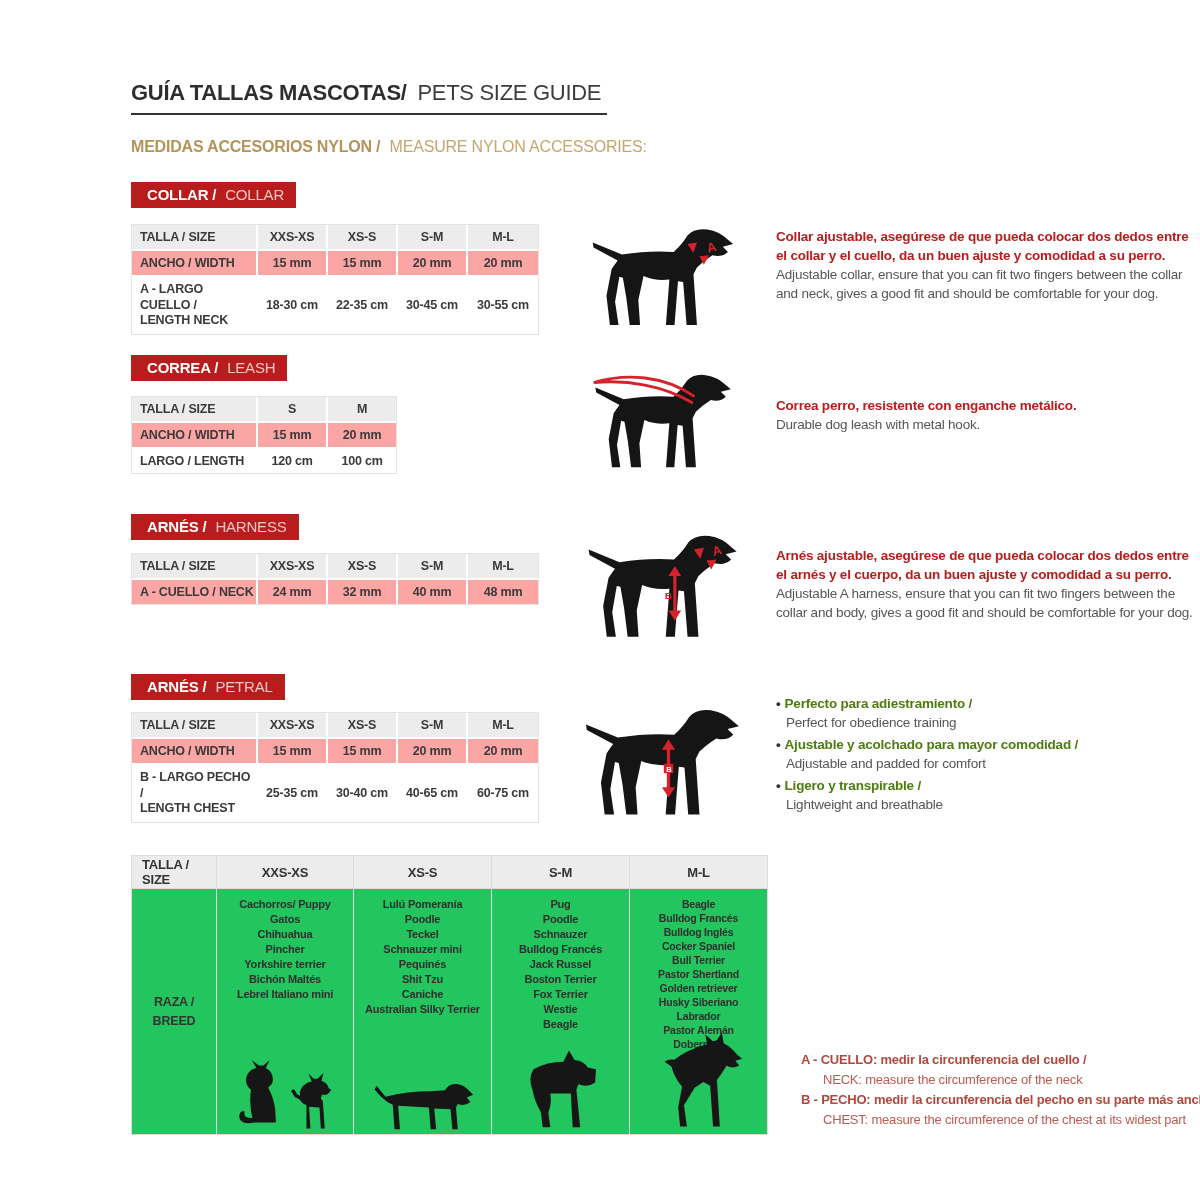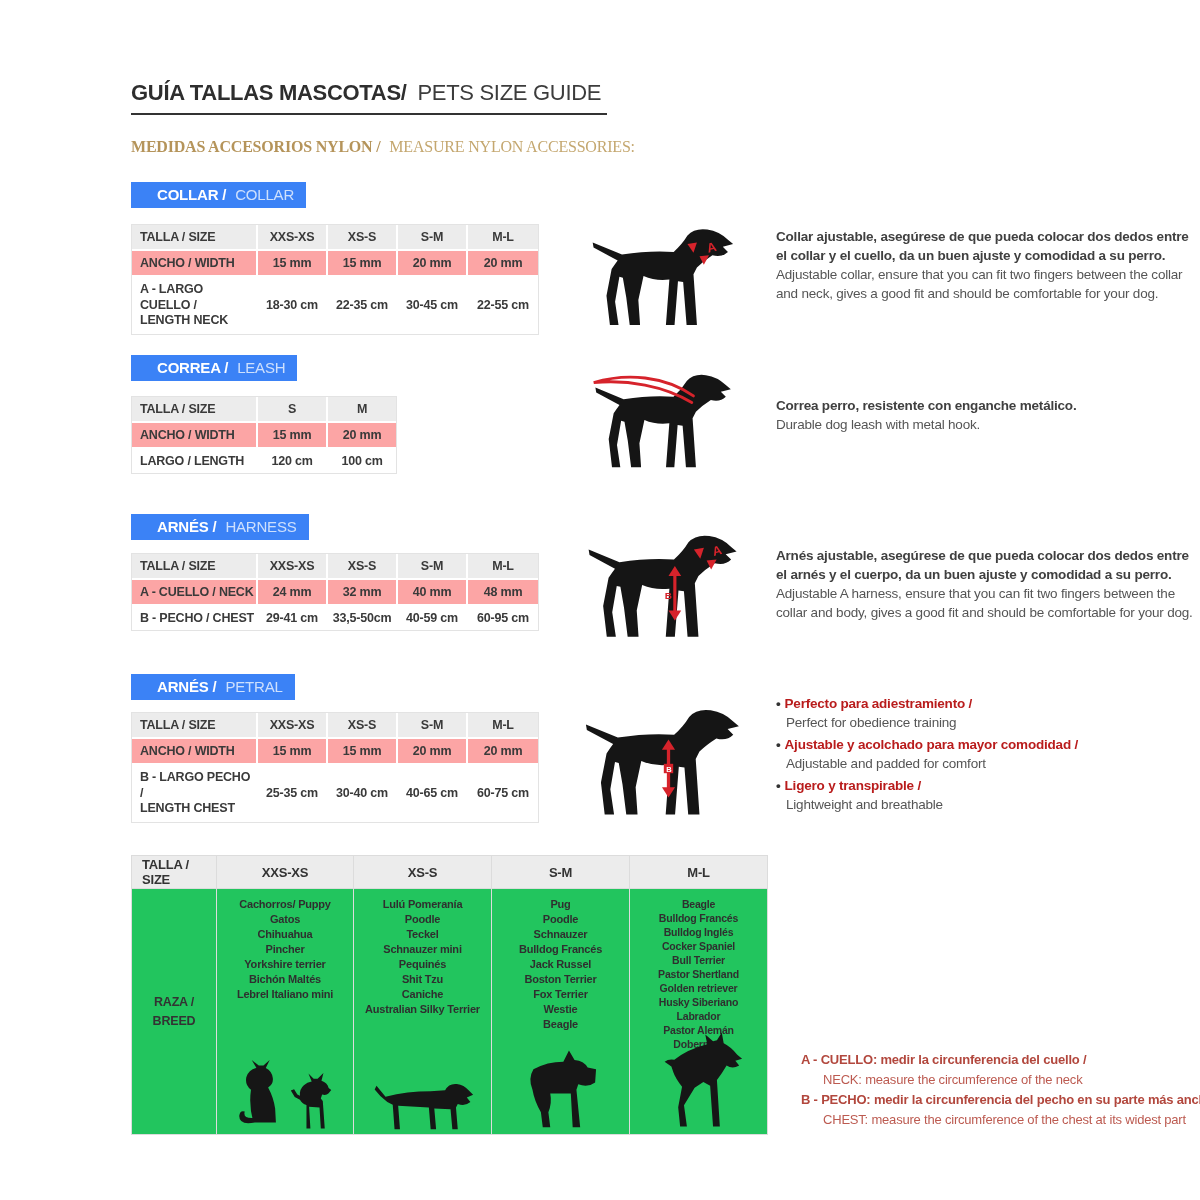--- a/index.html
+++ b/index.html
@@ -7,51 +7,51 @@
         font-family:"Liberation Sans",sans-serif;color:#2e2e2e;margin-left:36px;}
   .abs{position:absolute;}
 
   
   .title{left:95px;top:80px;font-size:22px;letter-spacing:-0.3px;border-bottom:2px solid #333;
          padding-bottom:7px;padding-right:6px;}
   .title .b{font-weight:700;color:#2e2e2e;}
   .title .l{font-weight:400;color:#3c3c3c;margin-left:5px;}
 
   
-  .subtitle{left:95px;top:138px;font-size:16px;letter-spacing:-0.2px;font-family:Liberation Serif, serif;}
+  .subtitle{left:95px;top:138px;font-size:16px;letter-spacing:-0.2px;}
   .subtitle .b{font-weight:700;color:#b5945a;}
   .subtitle .l{font-weight:400;color:#c4a76f;margin-left:5px;}
 
   
-  .badge{background:#3b82f6;color:#fff;padding:4px 12px 5px 26px;font-size:15px;letter-spacing:-0.2px;
+  .badge{background:#b91c1c;color:#fff;padding:4px 12px 5px 16px;font-size:15px;letter-spacing:-0.2px;
          display:inline-block;}
   .badge .b{font-weight:700;}
   .badge .l{font-weight:400;color:rgba(255,255,255,0.75);margin-left:5px;}
 
   
   table.spec{position:absolute;border-collapse:separate;border-spacing:0;table-layout:fixed;
              font-size:12.5px;font-weight:700;color:#3a3a3a;text-align:center;
              border:1px solid #e3e3e3;letter-spacing:-0.2px;}
   table.spec td{border-left:2px solid #fff;border-top:2px solid #fff;padding:5px 2px;overflow:hidden;}
   table.spec td:first-child{border-left:none;text-align:left;padding-left:8px;}
   table.spec tr:first-child td{border-top:none;}
   tr.rh td{background:#ececec;}
   tr.rg td{background:#fca5a5;}
   tr.rw td{background:#ffffff;}
   .two{white-space:pre-line;line-height:1.25;}
 
   
   .desc{width:420px;font-size:13.5px;line-height:19px;letter-spacing:-0.2px;}
-  .desc .b{display:block;font-weight:700;color:#404040;}
+  .desc .b{display:block;font-weight:700;color:#b91c1c;}
   .desc .l{display:block;font-weight:400;color:#555;}
 
   
   .bullets{width:430px;font-size:13.5px;line-height:19px;letter-spacing:-0.2px;}
   .bullet{margin-bottom:3px;}
-  .bullet .b{font-weight:700;color:#b91c1c;}
+  .bullet .b{font-weight:700;color:#4d7c0f;}
   .bullet .dot{font-weight:700;color:#333;margin-right:4px;}
   .bullet .l{display:block;font-weight:400;color:#555;margin-left:10px;}
 
   
   table.breeds{position:absolute;border-collapse:collapse;table-layout:fixed;
                font-size:13px;color:#333;letter-spacing:-0.2px;}
   table.breeds td{border:1px solid #dcdcdc;}
   tr.bh td{background:#ececec;font-weight:700;height:30px;text-align:center;}
   tr.bh td:first-child{text-align:left;padding-left:10px;}
   tr.bb td{background:#22c55e;vertical-align:top;position:relative;height:243px;text-align:center;}
@@ -118,21 +118,21 @@
       <td>15 mm</td>
       <td>20 mm</td>
       <td>20 mm</td>
     </tr>
     <tr class="rw">
       <td class="two">A -  LARGO CUELLO /
 LENGTH NECK</td>
       <td>18-30 cm</td>
       <td>22-35 cm</td>
       <td>30-45 cm</td>
-      <td>22-55 cm</td>
+      <td>30-55 cm</td>
     </tr>
   </tbody>
     </table>
 
   <svg class="dog" style="left:535px;top:220px;width:195px;height:112px;" viewBox="0 0 200 130">
     <use href="#dogShape" fill="#151515"></use>
     <g>
       <text class="marker-txt" x="146" y="38" font-size="15" transform="rotate(-15 146 38)">A</text>
       <polygon points="122,28 133,26 129,38" fill="#d6232b"></polygon>
       <polygon points="136,42 147,41 141,52" fill="#d6232b"></polygon>
@@ -204,27 +204,20 @@
       <td>XS-S</td>
       <td>S-M</td>
       <td>M-L</td>
     </tr>
     <tr class="rg">
       <td>A - CUELLO / NECK</td>
       <td>24 mm</td>
       <td>32 mm</td>
       <td>40 mm</td>
       <td>48 mm</td>
-    </tr>
-    <tr class="rw">
-      <td>B - PECHO / CHEST</td>
-      <td>29-41 cm</td>
-      <td>33,5-50cm</td>
-      <td>40-59 cm</td>
-      <td>60-95 cm</td>
     </tr>
   </tbody>
     </table>
 
   <svg class="dog" style="left:535px;top:526px;width:195px;height:118px;" viewBox="0 0 200 130">
     <use href="#dogShape" fill="#151515"></use>
     <g>
       <text class="marker-txt" x="150" y="33" font-size="14" transform="rotate(-15 150 33)">A</text>
       <polygon points="128,26 139,24 135,36" fill="#d6232b"></polygon>
       <polygon points="142,38 153,37 147,48" fill="#d6232b"></polygon>

